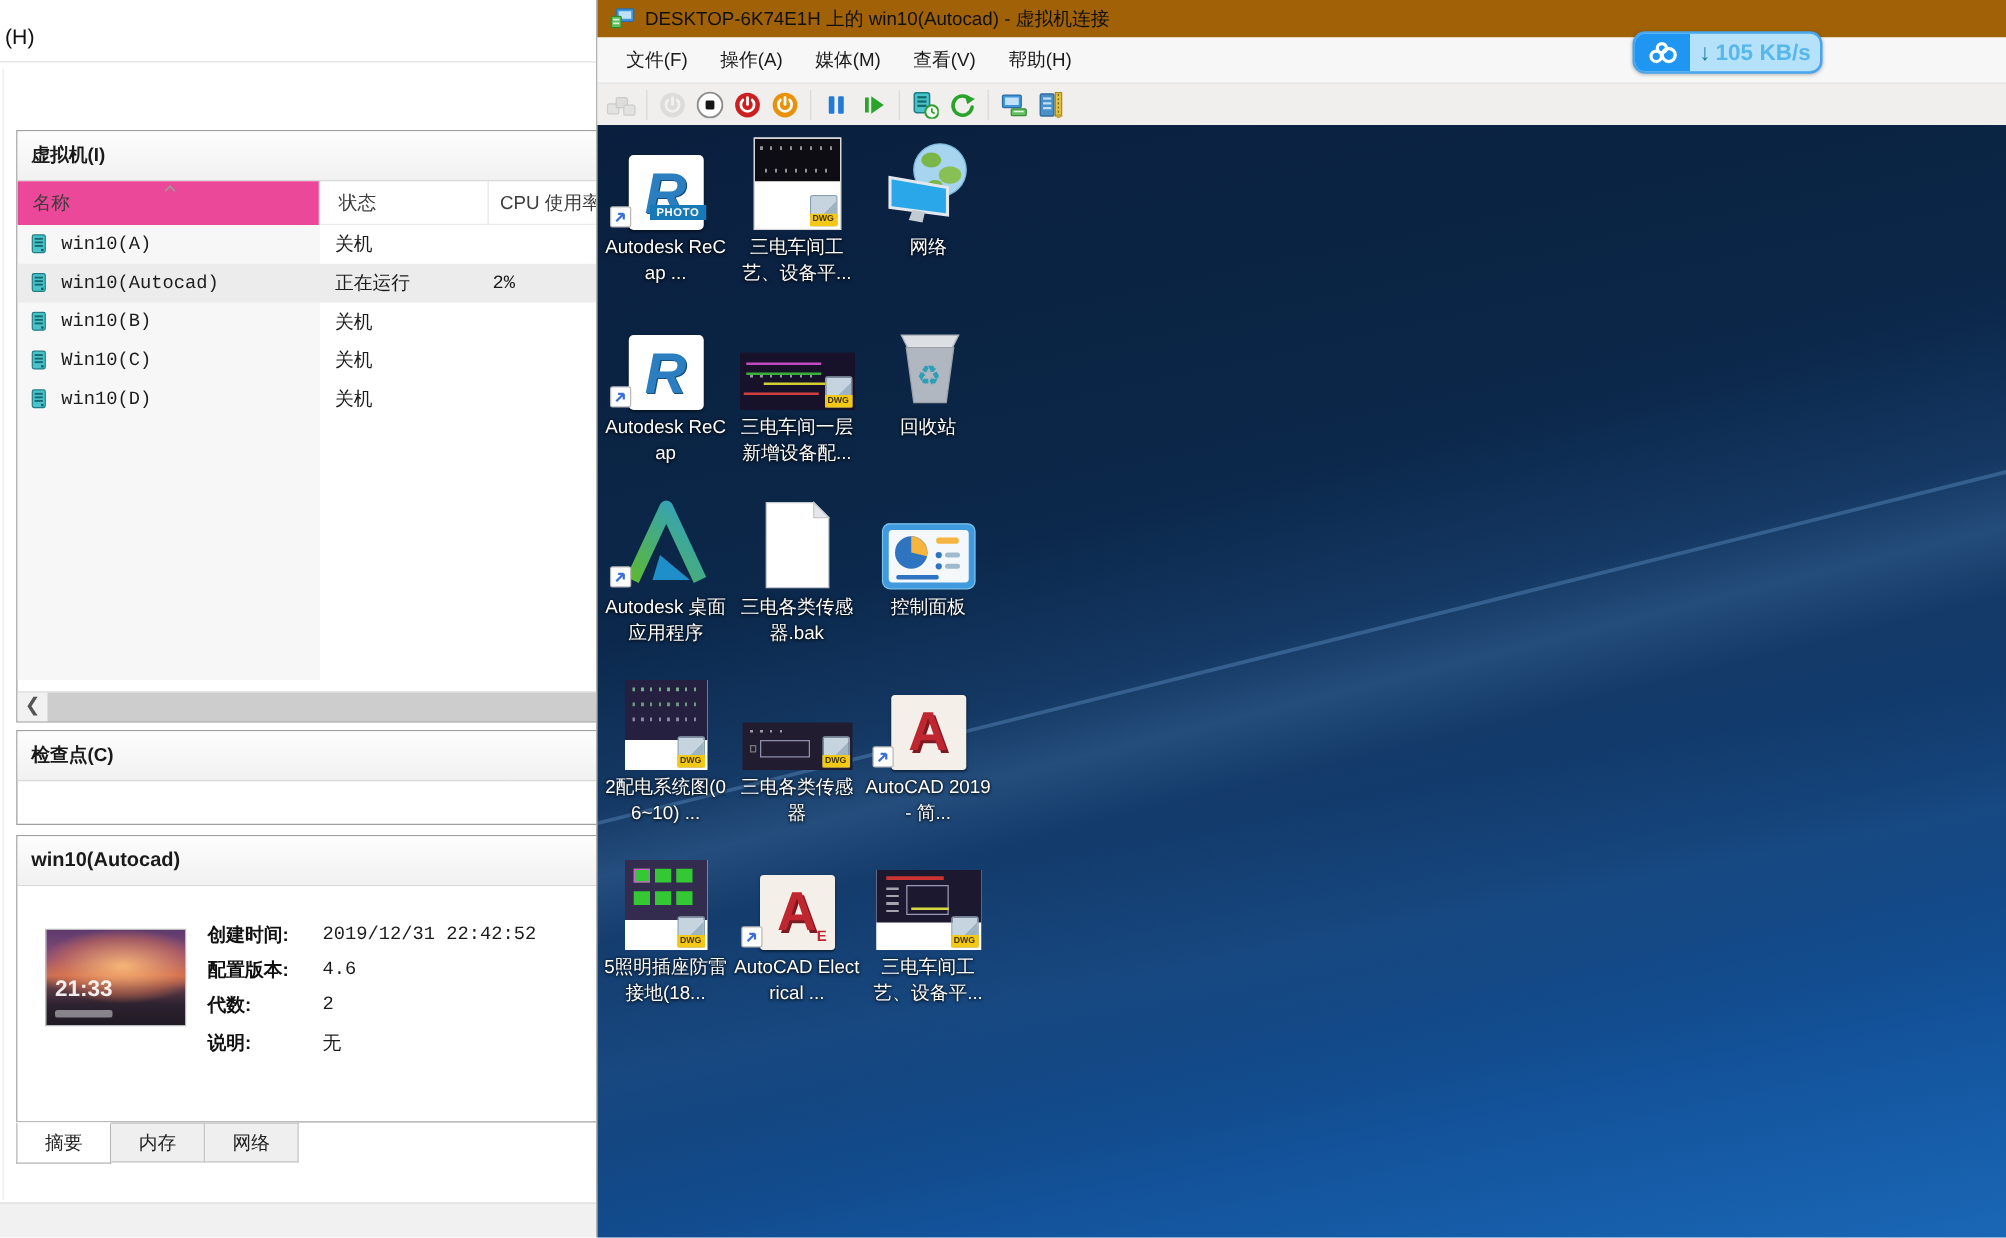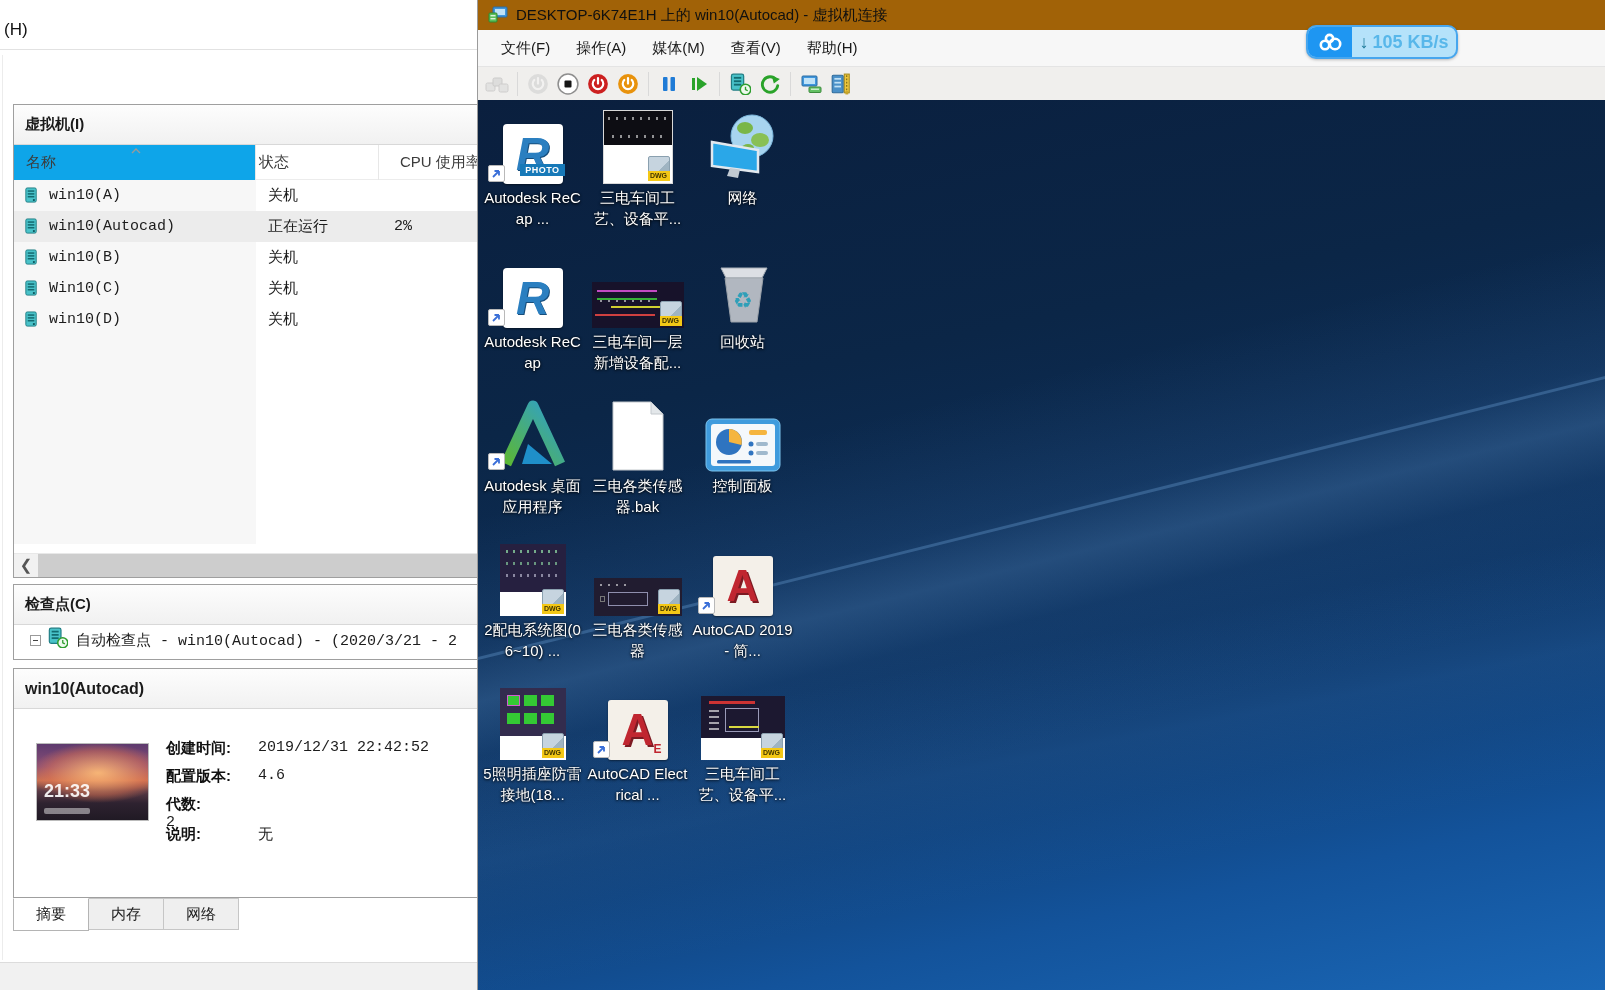--- a/index.html
+++ b/index.html
@@ -12,22 +12,22 @@
   #top-divider { position:absolute; left:0; top:49px; width:477px; height:1px; background:#e2e2e2; }
   #nav-border { position:absolute; left:2px; top:55px; width:1px; height:905px; background:#ececec; }
 
   .panel { position:absolute; left:13px; width:660px; border:1px solid #9f9f9f; background:#fff; overflow:hidden; }
   .panel-header { height:40px; background:linear-gradient(#fdfdfd,#f1f1f1); border-bottom:1px solid #d8d8d8;
     font-size:15px; font-weight:bold; color:#1a1a1a; display:flex; align-items:center; padding-left:11px; }
 
   #vm-panel { top:104px; height:474px; }
   #vm-colheads { position:relative; height:35px; border-bottom:1px solid #ececec; font-size:15px; color:#3c3c3c; }
   .colhead { position:absolute; top:0; height:35px; display:flex; align-items:center; padding-left:12px; border-right:1px solid #e7e7e7; }
-  .colhead.c0 { left:0; width:242px; background:#0ea5e9; }
-  .colhead.c1 { left:233px; width:132px; }
+  .colhead.c0 { left:0; width:242px; background:#ec4899; }
+  .colhead.c1 { left:245px; width:132px; }
   .colhead.c2 { left:374px; width:286px; border-right:none; }
   #sort-arrow { position:absolute; left:116px; top:2px; }
   #vm-body { position:relative; height:364px; }
   #name-col-tint { position:absolute; left:0; top:0; width:242px; height:100%; background:#f7f7f7; }
   .vm-row { position:relative; height:31px; display:flex; align-items:center;
     font-family:"Liberation Mono","DejaVu Sans Mono",monospace; font-size:15px; color:#1c1c1c; }
   .vm-row.sel { background:#ececec; }
   .vm-ic { position:absolute; left:9px; top:7px; }
   .vm-name { position:absolute; left:35px; }
   .vm-status { position:absolute; left:254px; font-family:"Liberation Serif","DejaVu Serif",serif; }
@@ -210,32 +210,20 @@
         </div>
     </div>
     <div id="vm-hscroll">
       <div class="btn">❮</div>
     </div>
   </div>
 
   <div class="panel" id="cp-panel">
     <div class="panel-header">检查点(C)</div>
     <div id="cp-body">
-      <div class="cp-row">
-        <span class="expander"></span>
-        <span class="cp-ic" id="cp-tree-icon"><svg width="21" height="21" viewBox="0 0 18 18">
-              <rect x="2" y="1" width="10" height="13" rx="1.5" fill="#49c2c9" stroke="#1f7d84"></rect>
-              <rect x="4" y="3.2" width="6" height="1.5" fill="#136b71"></rect>
-              <rect x="4" y="6" width="6" height="1.5" fill="#136b71"></rect>
-              <rect x="4" y="8.8" width="6" height="1.5" fill="#136b71"></rect>
-              <circle cx="13.5" cy="13.5" r="4.3" fill="#eef9ee" stroke="#2f9e2f" stroke-width="1.3"></circle>
- <path d="M13.5 11.2v2.3l1.8 1" stroke="#2f9e2f" stroke-width="1.1" fill="none"></path>
-            </svg></span>
-        <span>自动检查点 - win10(Autocad) - (2020/3/21 - 2</span>
-      </div>
       <div class="cp-row cp-child">
         
         
       </div>
     </div>
   </div>
 
   <div class="panel" id="det-panel">
     <div class="panel-header">win10(Autocad)</div>
     <div id="det-body">
@@ -245,21 +233,21 @@
       </div>
       <div id="detail-fields">
           <div class="det-row" style="top: 30px;">
             <span class="det-label">创建时间:</span>
     <span class="det-value">2019/12/31 22:42:52</span>
           </div>
           <div class="det-row" style="top: 58px;">
             <span class="det-label">配置版本:</span>
     <span class="det-value">4.6</span>
           </div>
-          <div class="det-row" style="top: 86px; flex-direction: column;">
+          <div class="det-row" style="top: 86px;">
             <span class="det-label">代数:</span>
     <span class="det-value">2</span>
           </div>
           <div class="det-row" style="top: 116px;">
             <span class="det-label">说明:</span>
     <span class="det-value">无</span>
           </div>
         </div>
     </div>
   </div>

